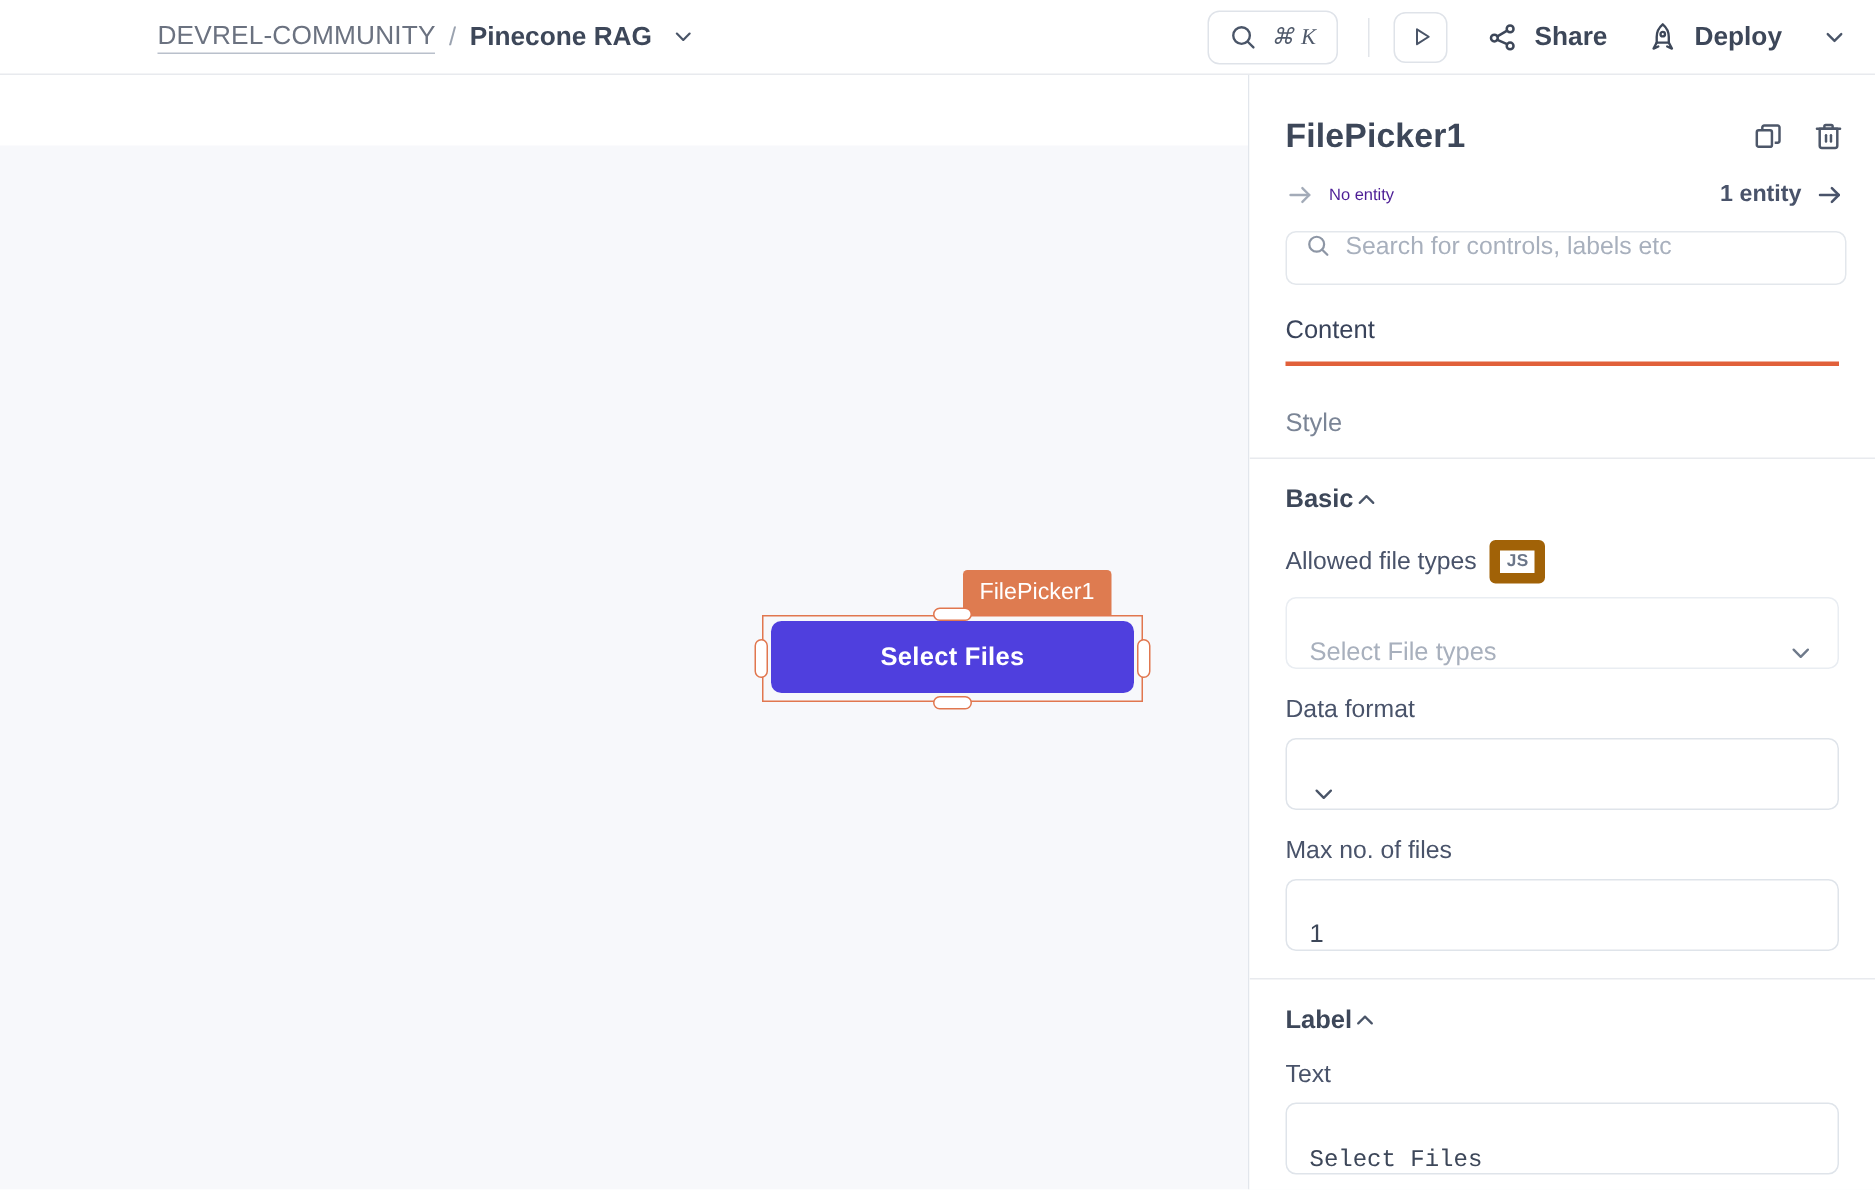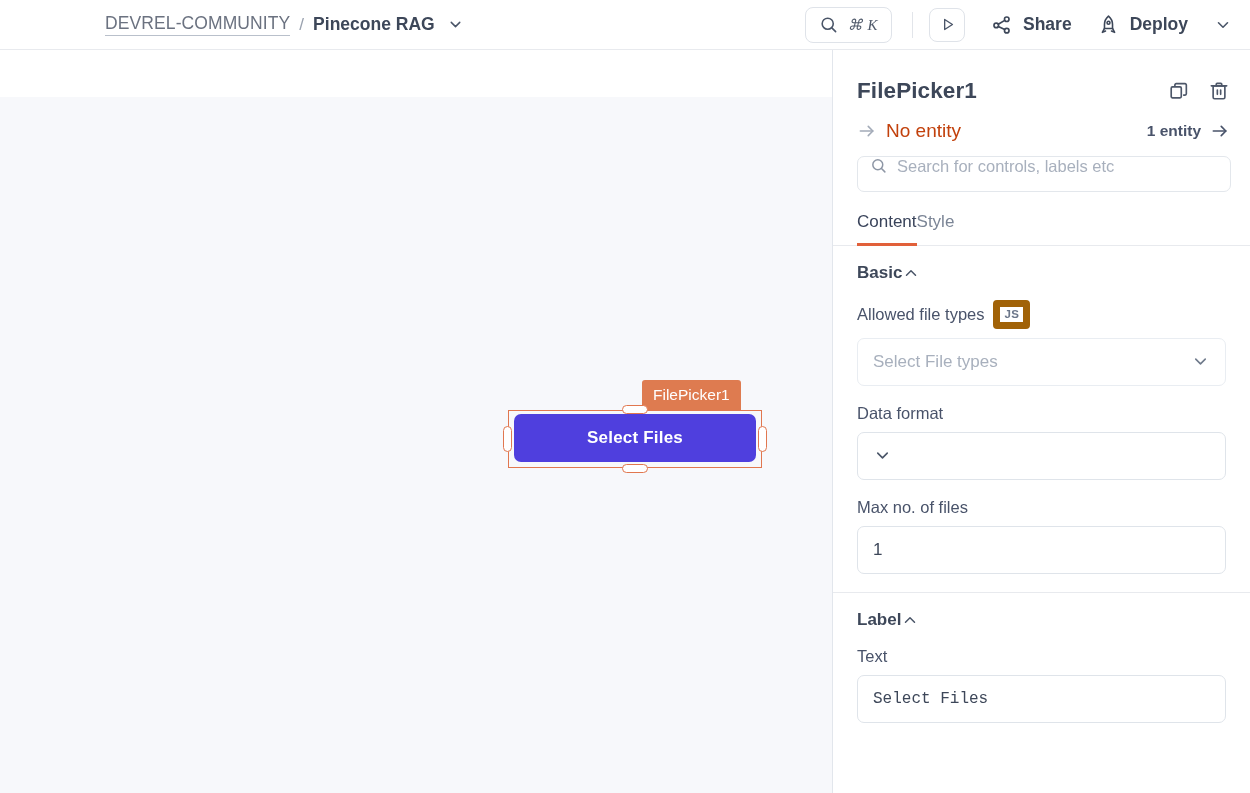--- a/index.html
+++ b/index.html
@@ -239,22 +239,22 @@
   .entity-left, .entity-right {
     display: flex;
     align-items: center;
     gap: 9px;
     cursor: pointer;
   }
   .entity-left {
     margin-left: -20px;
   }
   .entity-prev-label {
-    font-size: 19px;
-    color: #c2410c;
+    font-size: 11px;
+    color: #4c1d95;
   }
   .entity-next-label {
     font-size: 15.5px;
     color: #49536a;
     font-weight: 700;
   }
 
   .panel-search {
     margin: 14px 19px 0 24px;
     height: 36px;
@@ -274,21 +274,23 @@
     color: #3d4759;
     font-family: "Liberation Sans", sans-serif;
     background: transparent;
   }
   .panel-search input::placeholder { color: #a8b0bd; }
 
   .tabs {
     margin-top: 20px;
     padding: 0 24px;
     display: flex;
+    gap: 29px;
     border-bottom: 1px solid #e8eaee;
+    flex-direction: column;
   }
   .tab {
     font-size: 17px;
     color: #7b8596;
     padding-bottom: 11px;
     cursor: pointer;
     border-bottom: 3px solid transparent;
     margin-bottom: -1px;
   }
   .tab.active {
@@ -329,21 +331,21 @@
     line-height: 1;
     letter-spacing: 0.3px;
     cursor: pointer;
   }
 
   .control {
     height: 48px;
     border: 1px solid #dfe4ea;
     border-radius: 7px;
     display: flex;
-    align-items: center;
+    align-items: flex-end;
     padding: 0 15px;
     font-size: 17px;
     color: #3d4759;
     cursor: pointer;
     background: #fff;
   }
   .control.muted {
     border-color: #e9edf2;
   }
   .control.muted .control-value { color: #a8b0bd; }

